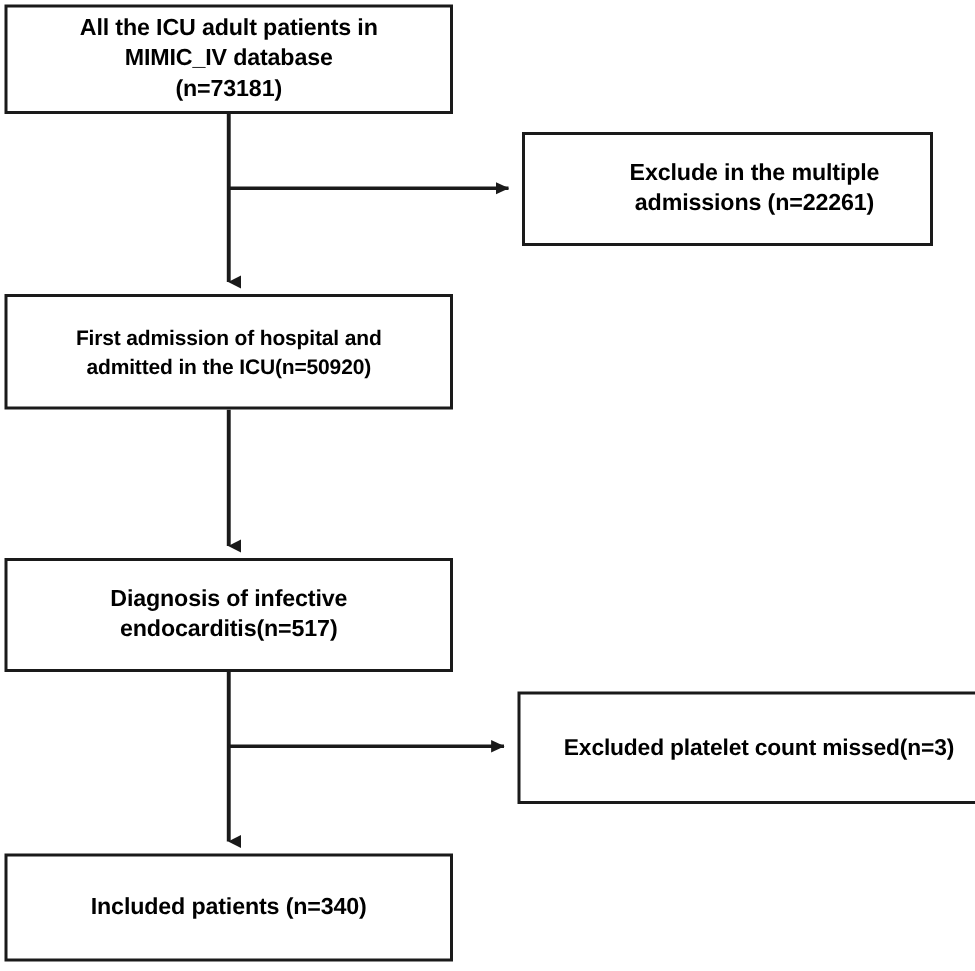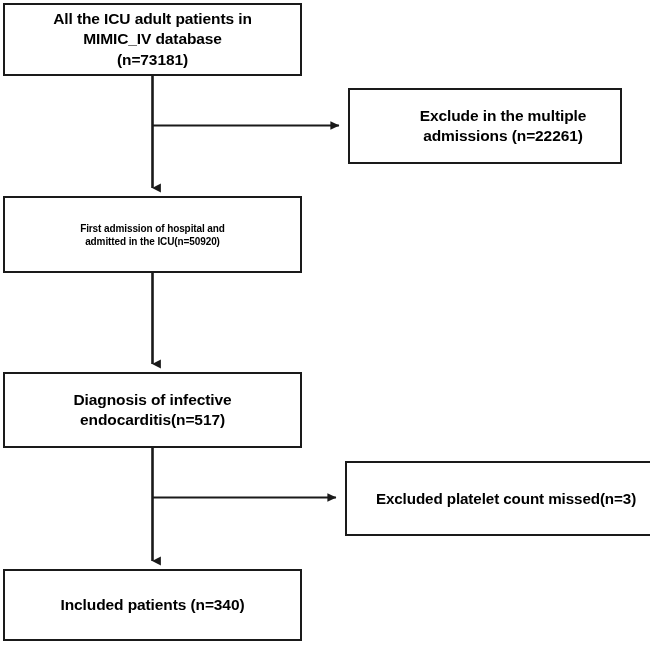--- a/index.html
+++ b/index.html
@@ -45,21 +45,21 @@
     letter-spacing: -0.1px;
   }
   
   #node-all-icu          { left: 3px;   top: 3px;   width: 299px; height: 73px; align-items: center; }
   #node-all-icu .node-text { font-size: 15.5px; }
 
   #node-exclude-multiple { left: 348px; top: 88px;  width: 274px; height: 76px; padding-left: 36px; }
   #node-exclude-multiple .node-text { font-size: 15.5px; text-align: center; }
 
   #node-first-admission  { left: 3px;   top: 196px; width: 299px; height: 77px; }
-  #node-first-admission .node-text { font-size: 10px; }
+  #node-first-admission .node-text { font-size: 14px; }
 
   #node-diagnosis        { left: 3px;   top: 372px; width: 299px; height: 76px; }
   #node-diagnosis .node-text { font-size: 15.5px; }
 
   #node-exclude-platelet { left: 345px; top: 461px; width: 322px; height: 75px; }
   #node-exclude-platelet .node-text { font-size: 15.2px; white-space: nowrap; }
 
   #node-included         { left: 3px;   top: 569px; width: 299px; height: 72px; }
   #node-included .node-text { font-size: 15.5px; }
 </style>

